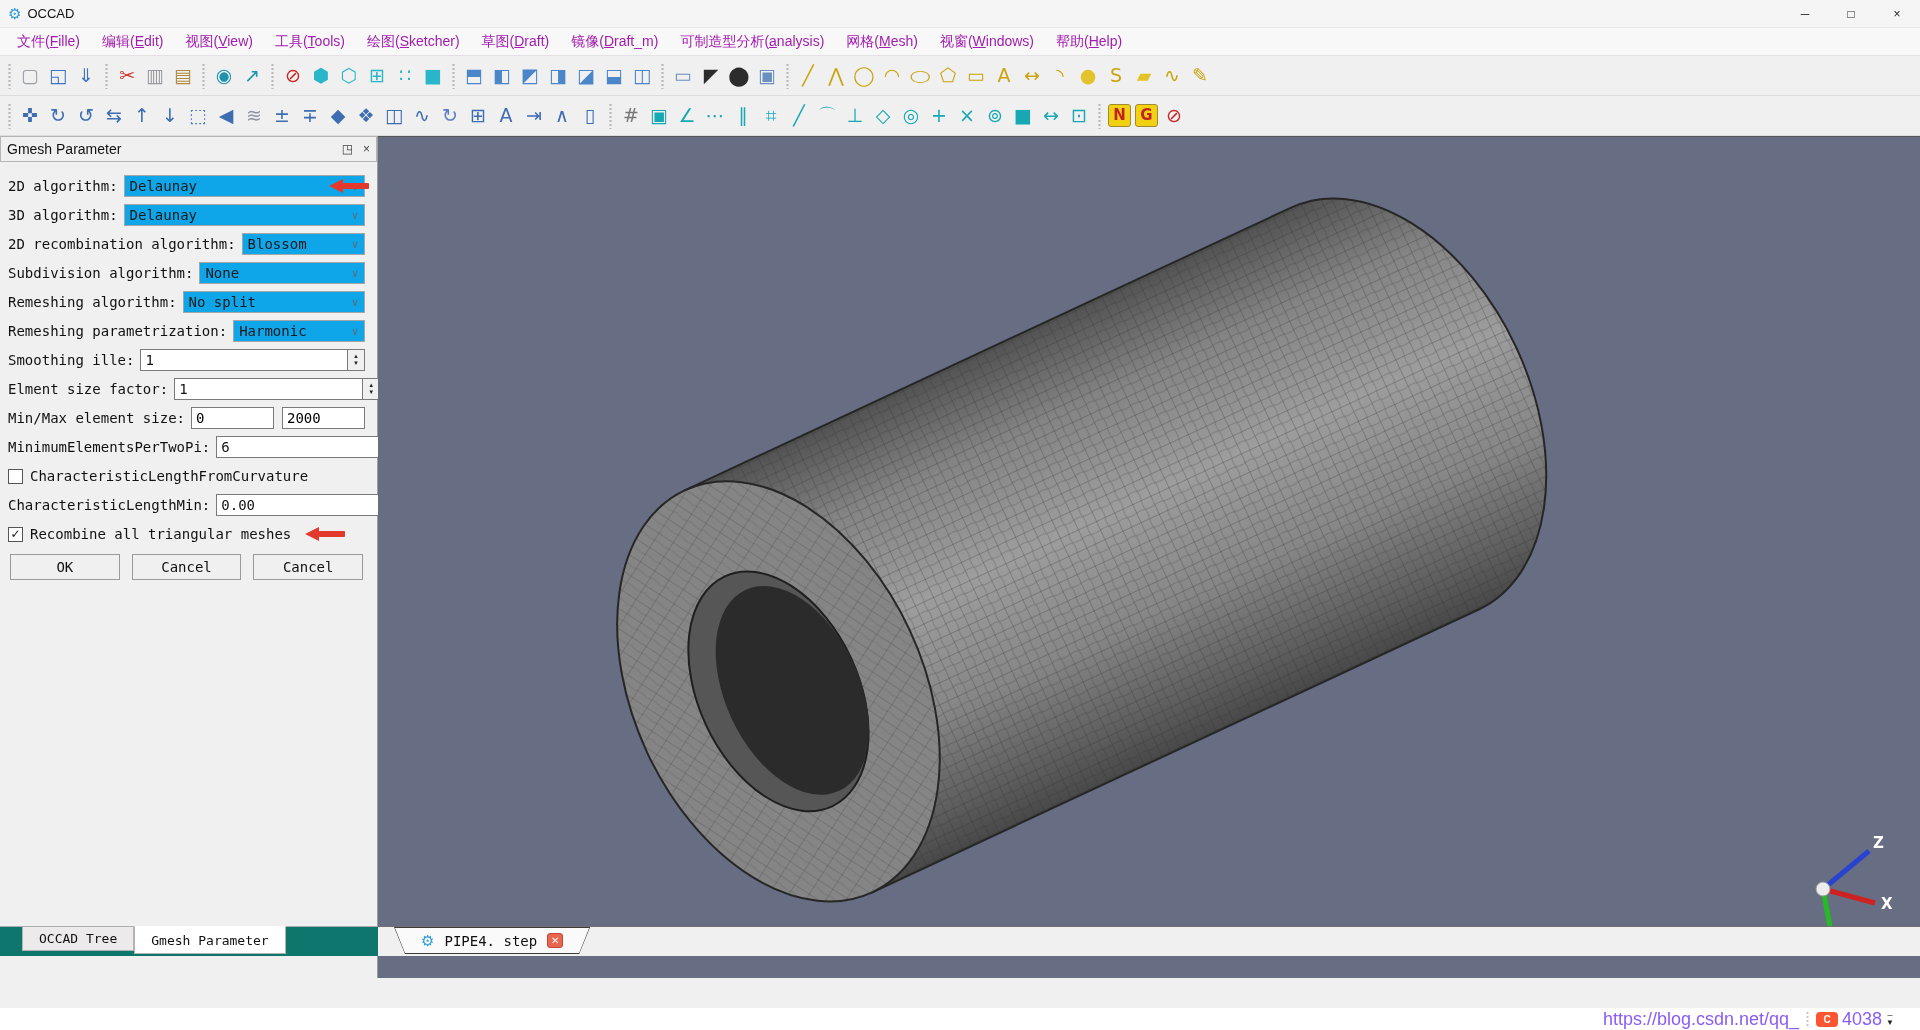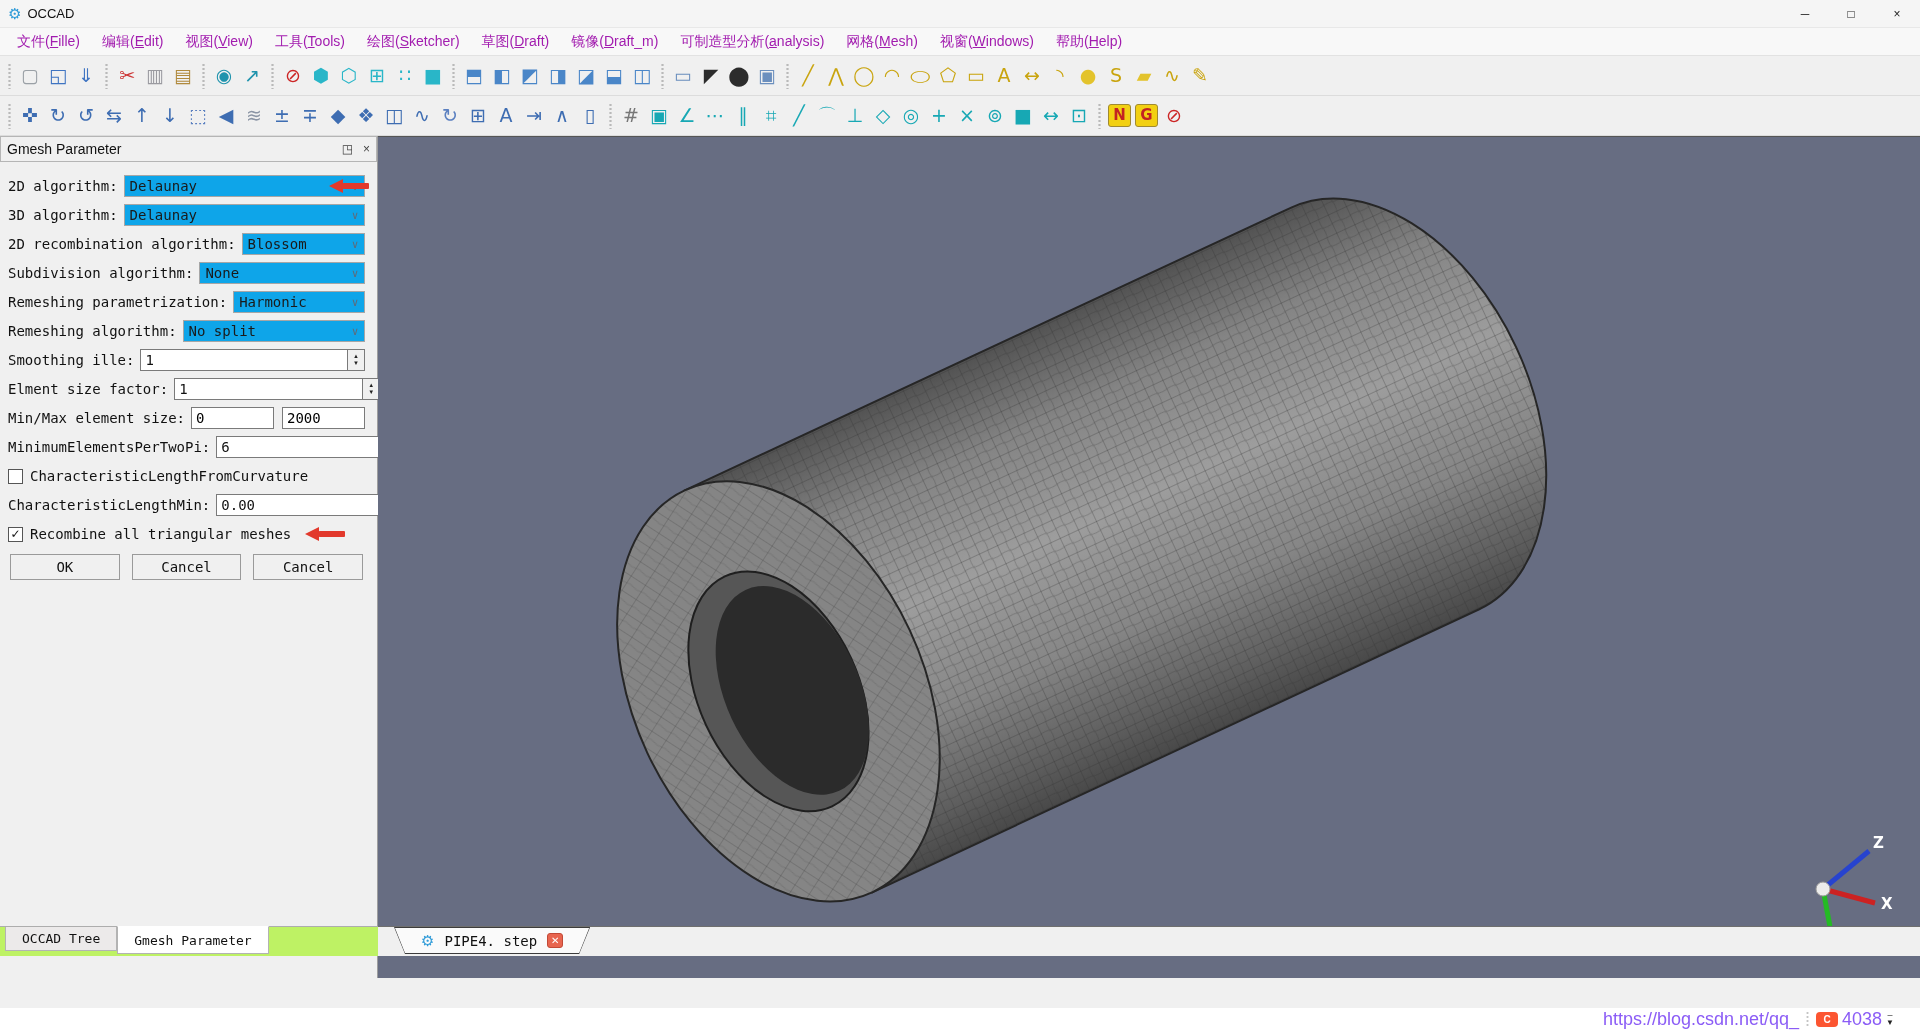--- a/index.html
+++ b/index.html
@@ -77,21 +77,21 @@
 
   
   .viewport { position:absolute; left:378px; top:0; right:0; height:100%;
     background:#676d82; border-top:1px solid #555; overflow:hidden; }
   .mesh-svg { position:absolute; inset:0; width:100%; height:100%; }
   .triad { position:absolute; right:14px; bottom:22px; }
   .triad text { font-family:"DejaVu Sans", sans-serif; font-weight:bold; font-size:15px; fill:#fff; }
 
   
   .side-tabs { position:absolute; left:0; bottom:22px; width:378px; height:30px;
-    background:#bef264; border-top:1px solid #adadad; display:flex; padding-left:5px; }
+    background:#0f766e; border-top:1px solid #adadad; display:flex; padding-left:22px; }
   .side-tab { font-family:"DejaVu Sans Mono", monospace; font-size:13px; color:#111;
     padding:0 16px; display:flex; align-items:center; }
   .side-tab.inactive { height:24px; background:#eceaea; border:1px solid #b3b3b3; border-top:none; }
   .side-tab.active { height:28px; background:#fff; border:1px solid #b3b3b3; border-top:1px solid #fff; margin-top:-1px; }
 
   
   .tabbar { position:absolute; left:378px; right:0; bottom:22px; height:30px;
     background:#f0f0f0; border-top:1px solid #6f6f6f; display:flex; }
   .doc-tab-outer { margin-left:16px; height:27px; clip-path:polygon(0 0,100% 0,calc(100% - 11px) 100%,11px 100%);
     background:#3c3c3c; padding:0; }
@@ -279,31 +279,31 @@
 
       <div class="prow">
         <span class="plabel">Subdivision algorithm:</span>
         <div class="pselect">
           <span class="val">None</span>
           <span class="chev"></span>
         </div>
       </div>
 
       <div class="prow">
+        <span class="plabel">Remeshing algorithm:</span>
+        <div class="pselect">
+          <span class="val">No split</span>
+          <span class="chev"></span>
+        </div>
+      </div>
+
+      <div class="prow">
         <span class="plabel">Remeshing parametrization:</span>
         <div class="pselect">
           <span class="val">Harmonic</span>
-          <span class="chev"></span>
-        </div>
-      </div>
-
-      <div class="prow">
-        <span class="plabel">Remeshing algorithm:</span>
-        <div class="pselect">
-          <span class="val">No split</span>
           <span class="chev"></span>
         </div>
       </div>
 
       <div class="prow">
         <span class="plabel">Smoothing ille:</span>
         <div class="pspin">
           <input value="1" style="">
           <span class="spinbox">
               <i class="up"></i>

